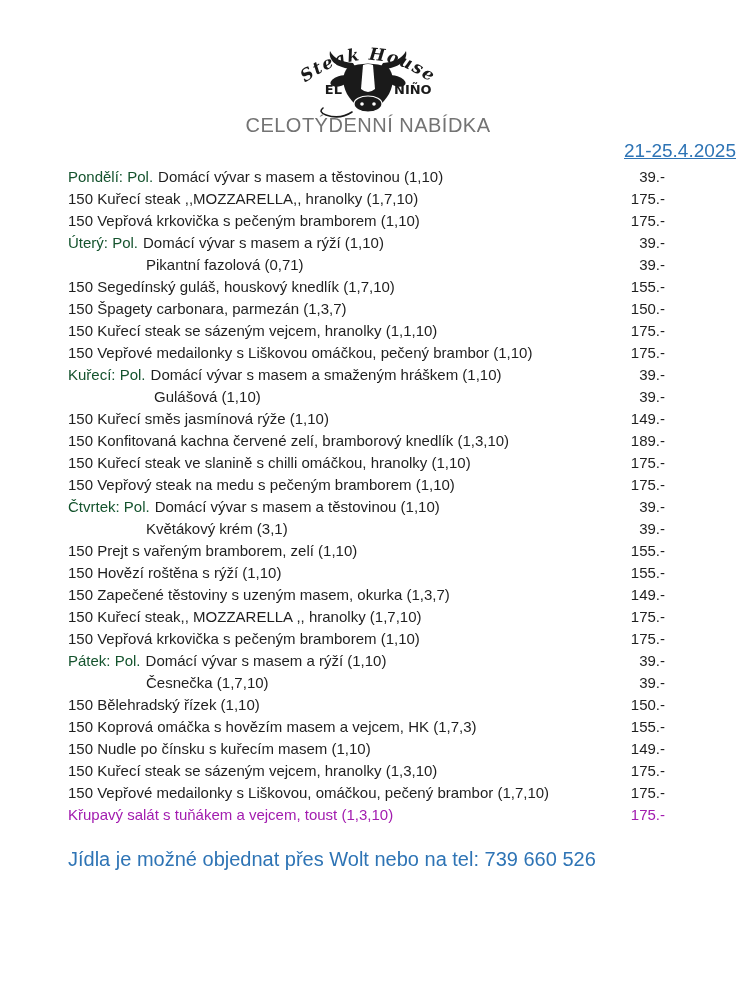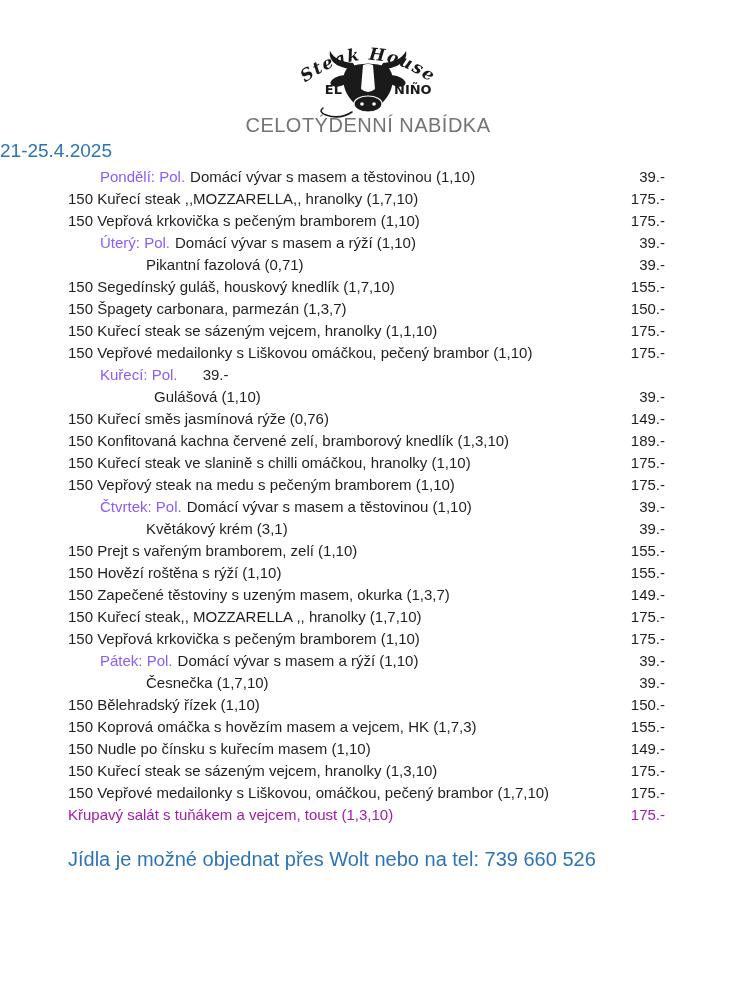--- a/index.html
+++ b/index.html
@@ -16,38 +16,38 @@
     width:180px;height:78px;
   }
   .title{
     position:absolute;top:114px;left:0;width:100%;
     text-align:center;
     font-size:20px;letter-spacing:0.5px;
     color:#737373;
   }
   .date{
     position:absolute;top:140px;left:0;width:100%;
-    text-align:left;
+    text-align:right;
     font-size:19px;
     color:#2E74B5;
+    text-decoration:underline;
   }
   .menu{
     position:absolute;top:166px;left:68px;right:71px;
   }
   .row{
     display:flex;align-items:baseline;
     height:22px;line-height:22px;
     font-size:15px;
     white-space:nowrap;
   }
   .row .day{
-    color:#8b5cf6;
+    color:#14532d;
     margin-right:5px;
     flex:0 0 auto;
-    margin-left:32px;
   }
   .row .item{
     flex:1 1 auto;
     overflow:hidden;
   }
   .row .item.ind1{padding-left:78px;}
   .row .item.ind2{padding-left:86px;}
   .row .price{
     flex:0 0 auto;
     text-align:right;
@@ -130,28 +130,29 @@
       <div class="row">
         <span class="item">150 Kuřecí steak se sázeným vejcem, hranolky (1,1,10)</span>
         <span class="price">175.-</span>
       </div>
       <div class="row">
         <span class="item">150 Vepřové medailonky s Liškovou omáčkou, pečený brambor (1,10)</span>
         <span class="price">175.-</span>
       </div>
       <div class="row">
         <span class="day">Kuřecí: Pol.</span>
+        <span class="item">Domácí vývar s masem a smaženým hráškem (1,10)</span>
         <span class="price">39.-</span>
       </div>
       <div class="row">
         <span class="item ind2">Gulášová (1,10)</span>
         <span class="price">39.-</span>
       </div>
       <div class="row">
-        <span class="item">150 Kuřecí směs jasmínová rýže (0,76)</span>
+        <span class="item">150 Kuřecí směs jasmínová rýže (1,10)</span>
         <span class="price">149.-</span>
       </div>
       <div class="row">
         <span class="item">150 Konfitovaná kachna červené zelí, bramborový knedlík (1,3,10)</span>
         <span class="price">189.-</span>
       </div>
       <div class="row">
         <span class="item">150 Kuřecí steak ve slanině s chilli omáčkou, hranolky (1,10)</span>
         <span class="price">175.-</span>
       </div>

